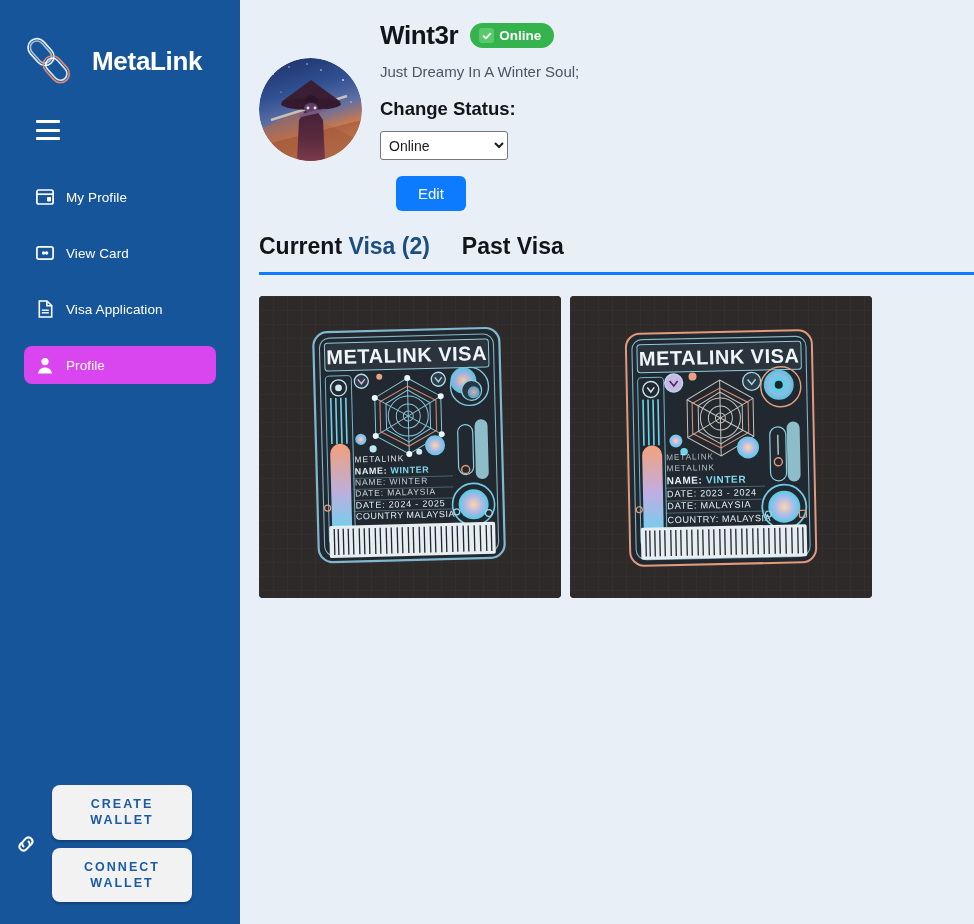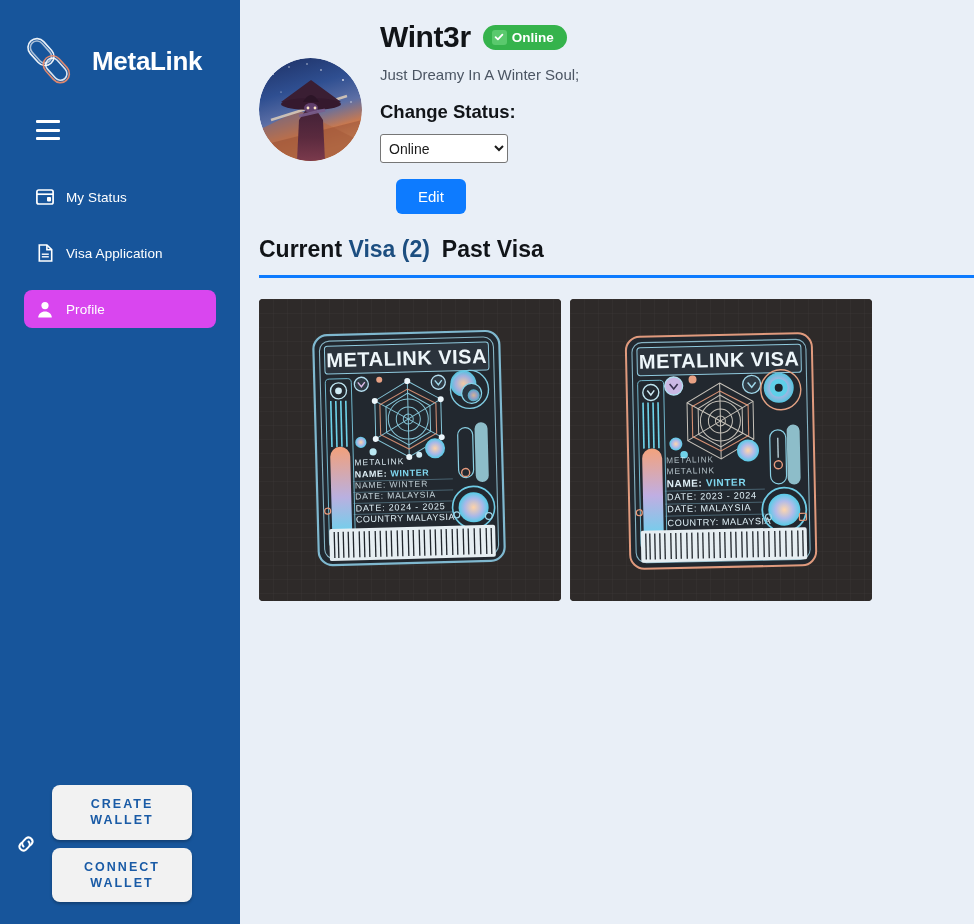--- a/index.html
+++ b/index.html
@@ -115,21 +115,21 @@
     border-radius: 50%;
     margin-top: 44px;
     overflow: hidden;
     position: relative;
   }
   .avatar svg { display: block; width: 103px; height: 103px; }
 
   .profile-info { padding-top: 6px; }
   .name-row { display: flex; align-items: center; gap: 12px; }
   .username {
-    font-size: 30px;
+    font-size: 26px;
     font-weight: bold;
     color: #111418;
     letter-spacing: -0.4px;
   }
   .status-badge {
     display: inline-flex; align-items: center; gap: 5px;
     background: #35b34c;
     color: #ffffff;
     border-radius: 20px;
     padding: 5px 13px 5px 9px;
@@ -173,21 +173,21 @@
     border-radius: 6px;
     padding: 9px 22px;
     font-family: "Liberation Sans", sans-serif;
     font-size: 15px;
     cursor: pointer;
     margin-left: 16px;
   }
 
   
   .tabs-wrap { margin-top: 22px; padding-left: 19px; }
-  .tabs { display: flex; align-items: baseline; gap: 12px; }
+  .tabs { display: flex; align-items: baseline; gap: 32px; }
   .tab {
     font-size: 23px;
     font-weight: bold;
     cursor: pointer;
     white-space: nowrap;
   }
   .tab-current-a { color: #111418; }
   .tab-current-b { color: #1c4e80; }
   .tab-past { color: #111418; }
   .tab-underline {
@@ -243,23 +243,33 @@
     <nav class="nav">
 
       <div class="nav-item">
         <span class="nav-icon">
           <svg width="18" height="16" viewBox="0 0 18 16" fill="none">
             <rect x="0.9" y="1" width="16.2" height="14" rx="1.8" stroke="#ffffff" stroke-width="1.7"></rect>
             <line x1="0.9" y1="5.2" x2="17.1" y2="5.2" stroke="#ffffff" stroke-width="1.7"></line>
             <rect x="11" y="8" width="4" height="4.4" rx="0.8" fill="#ffffff"></rect>
           </svg>
         </span>
-        <span class="nav-label">My Status</span>
-      </div>
-
+        <span class="nav-label">My Profile</span>
+      </div>
+
+      <div class="nav-item">
+        <span class="nav-icon">
+          <svg width="18" height="14" viewBox="0 0 18 14" fill="none">
+            <rect x="0.9" y="0.9" width="16.2" height="12.2" rx="2" stroke="#ffffff" stroke-width="1.7"></rect>
+            <circle cx="7.6" cy="7" r="1.7" fill="#ffffff"></circle>
+            <circle cx="10.6" cy="7" r="1.7" fill="#ffffff"></circle>
+          </svg>
+        </span>
+        <span class="nav-label">View Card</span>
+      </div>
 
       <div class="nav-item">
         <span class="nav-icon">
           <svg width="15" height="18" viewBox="0 0 15 18" fill="none">
             <path d="M1.3 1h7.6l4.8 4.7V17H1.3z" stroke="#ffffff" stroke-width="1.6" fill="none"></path>
             <path d="M8.9 1v4.7h4.8" stroke="#ffffff" stroke-width="1.6" fill="none"></path>
             <line x1="3.8" y1="10.2" x2="10.8" y2="10.2" stroke="#ffffff" stroke-width="1.4"></line>
             <line x1="3.8" y1="12.8" x2="10.8" y2="12.8" stroke="#ffffff" stroke-width="1.4"></line>
           </svg>
         </span>

